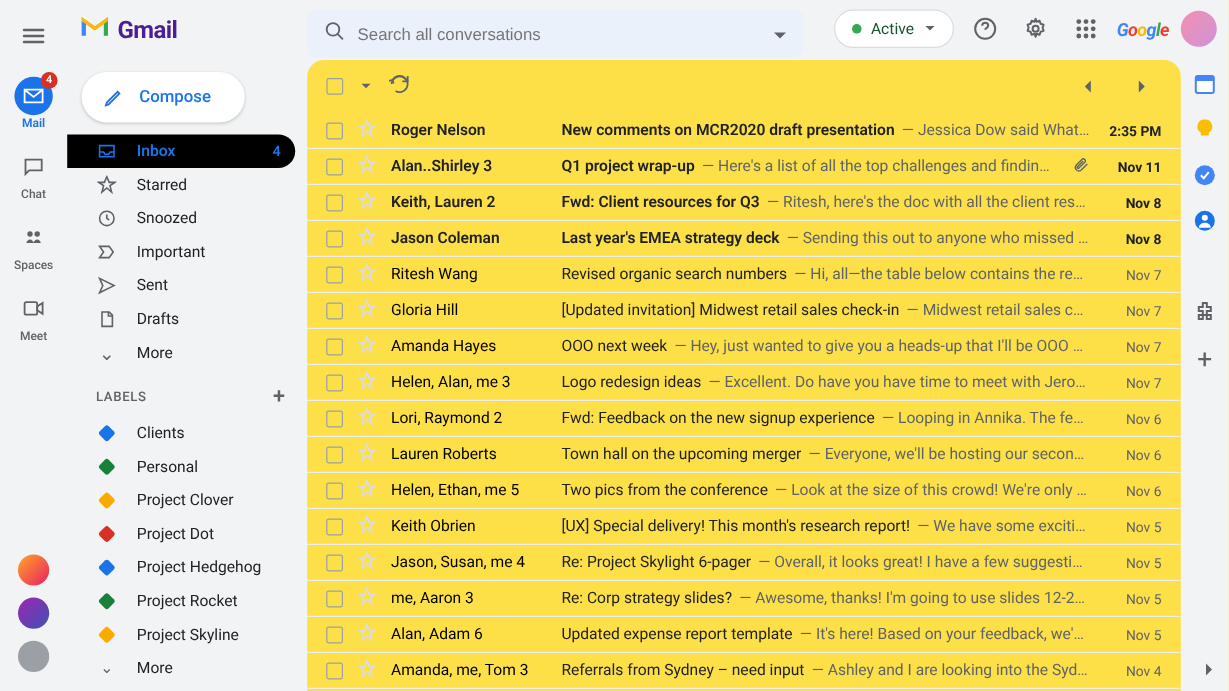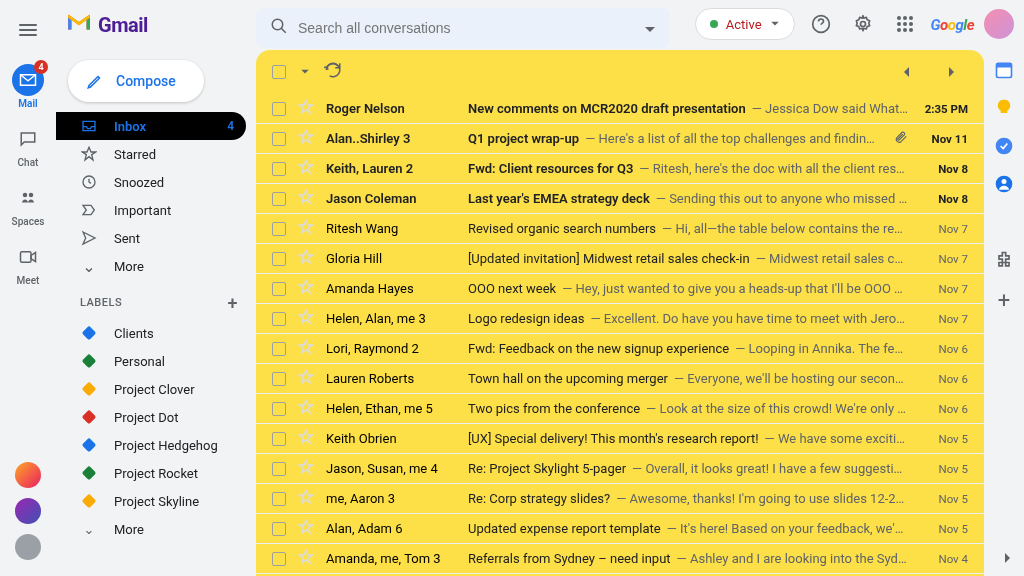--- a/index.html
+++ b/index.html
@@ -26,21 +26,21 @@
   .gmail-m { font-size: 22px; font-weight: 700; }
   .gmail-text { font-size: 20px; color: #4c1d95; letter-spacing: -0.5px; font-weight: bold; }
   
   
   .search-bar { position: absolute; left: 256px; top: 8px; width: 414px; height: 40px; background: #eaf1fb; border-radius: 8px; display: flex; align-items: center; padding: 0 14px; gap: 10px; }
   .search-icon { color: #5f6368; }
   .search-input { flex: 1; border: none; background: transparent; font-size: 14px; color: #5f6368; outline: none; }
   
   
   .header-right { position: absolute; right: 10px; top: 8px; display: flex; align-items: center; gap: 10px; }
-  .active-chip { border: 1px solid #dadce0; border-radius: 16px; height: 32px; padding: 0 14px; display: flex; align-items: center; gap: 8px; font-size: 13px; color: #b91c1c; background: #fff; }
+  .active-chip { border: 1px solid #dadce0; border-radius: 16px; height: 32px; padding: 0 14px; display: flex; align-items: center; gap: 8px; font-size: 13px; color: #14532d; background: #fff; }
   .active-dot { width: 8px; height: 8px; border-radius: 50%; background: #34a853; }
   .icon-btn { width: 32px; height: 32px; display: flex; align-items: center; justify-content: center; cursor: pointer; border-radius: 50%; color: #5f6368; }
   .google-logo { font-size: 16px; font-weight: 500; font-style: italic; }
   .user-avatar { width: 30px; height: 30px; border-radius: 50%; background: linear-gradient(135deg, #f48fb1, #ce93d8); }
   
   
   .sidebar { position: absolute; left: 56px; top: 50px; width: 200px; padding: 8px 0; }
   .compose-btn { margin: 2px 8px 10px 12px; height: 42px; width: 136px; border-radius: 24px; background: #fff; box-shadow: 0 1px 3px rgba(0,0,0,0.2); display: flex; align-items: center; gap: 12px; padding: 0 18px; cursor: pointer; color: #1a73e8; font-size: 14px; font-weight: 500; }
   .sidebar-item { height: 28px; display: flex; align-items: center; padding: 0 12px 0 24px; gap: 16px; font-size: 13px; color: #202124; cursor: pointer; border-radius: 0 14px 14px 0; margin-right: 10px; }
   .sidebar-item.active { background: #000000; color: #1a73e8; font-weight: 600; }
@@ -238,20 +238,29 @@
       <div class="sidebar-item">
         <span class="item-icon">
           <svg width="16" height="16" viewBox="0 0 24 24" fill="none" stroke="currentColor" stroke-width="2">
             <path d="M3 3l18 9-18 9 4-9z"></path>
           </svg>
         </span>
         <span>Sent</span>
       </div>
       <div class="sidebar-item">
         <span class="item-icon">
+          <svg width="16" height="16" viewBox="0 0 24 24" fill="none" stroke="currentColor" stroke-width="2">
+            <path d="M6 3h9l4 4v14H6z"></path>
+            <path d="M14 3v5h5"></path>
+          </svg>
+        </span>
+        <span>Drafts</span>
+      </div>
+      <div class="sidebar-item">
+        <span class="item-icon">
           <span style="font-size:16px">⌄</span>
         </span>
         <span>More</span>
       </div>
     </div>
   <div class="labels-header">
     <span>LABELS</span>
     <span style="font-size:18px;color:#5f6368;cursor:pointer;">+</span>
   </div>
   <div id="labels">
@@ -488,21 +497,21 @@
 
     <span class="date">Nov 5</span>
       </div>
       <div class="row read">
     <span class="checkbox"></span>
     <span class="star"><svg width="16" height="16" viewBox="0 0 24 24" fill="none" stroke="#dadce0" stroke-width="2">
             <path d="M12 2l3 7h7l-6 4 2 8-6-5-6 5 2-8-6-4h7z"></path>
           </svg></span>
     <span class="sender">Jason, Susan, me 4</span>
     <span class="subject-wrap">
-          <span class="subject">Re: Project Skylight 5-pager</span>
+          <span class="subject">Re: Project Skylight 6-pager</span>
           <span class="snippet"> — Overall, it looks great! I have a few suggestions for what t…</span>
         </span>
 
     <span class="date">Nov 5</span>
       </div>
       <div class="row read">
     <span class="checkbox"></span>
     <span class="star"><svg width="16" height="16" viewBox="0 0 24 24" fill="none" stroke="#dadce0" stroke-width="2">
             <path d="M12 2l3 7h7l-6 4 2 8-6-5-6 5 2-8-6-4h7z"></path>
           </svg></span>

